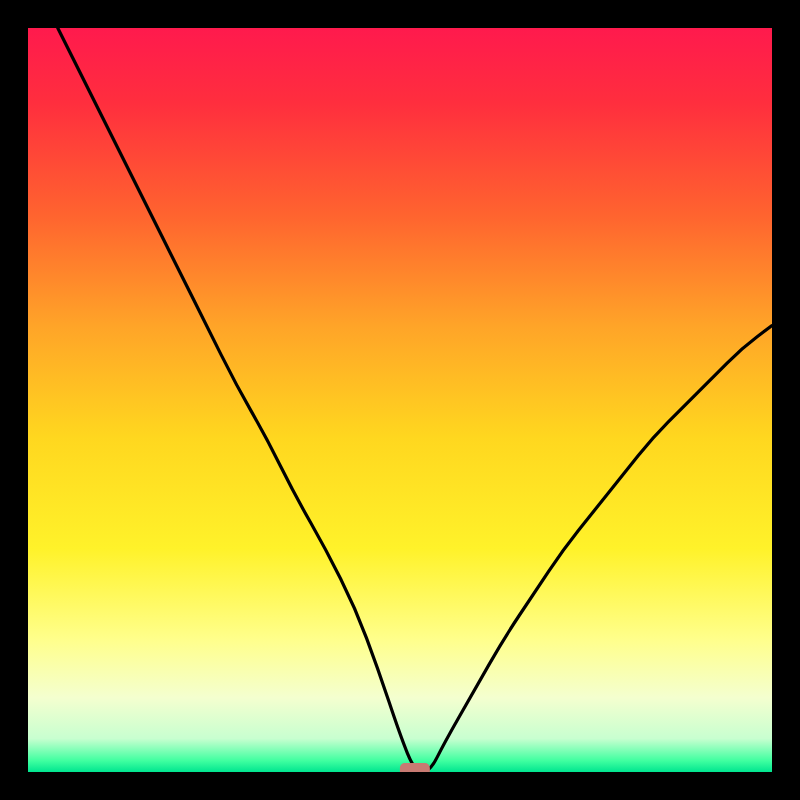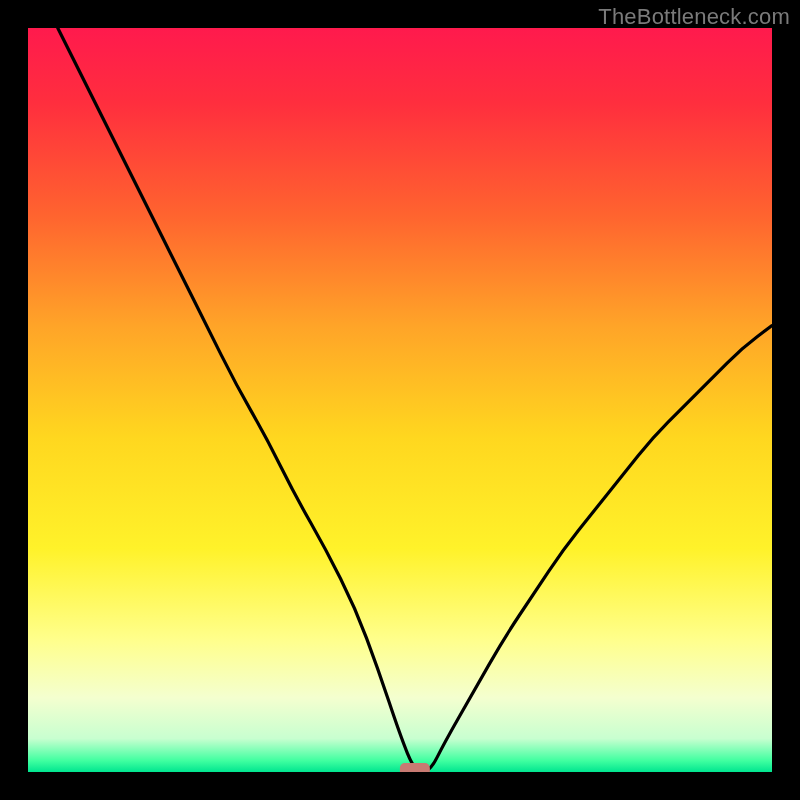--- a/index.html
+++ b/index.html
@@ -32,21 +32,20 @@
     top: 28px;
     width: 744px;
     height: 744px;
   }
   svg { display: block; }
 </style>
 </head>
 <body>
 
 <div class="frame">
-  <div class="source-label">TheBottleneck.com</div>
 
   <div class="plot-area">
     <svg id="chart-svg" width="744" height="744" viewBox="0 0 744 744">
       <defs>
         <linearGradient id="bg-grad" x1="0" y1="0" x2="0" y2="1">
             <stop offset="0%" stop-color="#ff1a4d"></stop>
             <stop offset="10%" stop-color="#ff2e3e"></stop>
             <stop offset="25%" stop-color="#ff632f"></stop>
             <stop offset="40%" stop-color="#ffa428"></stop>
             <stop offset="55.00000000000001%" stop-color="#ffd71f"></stop>

